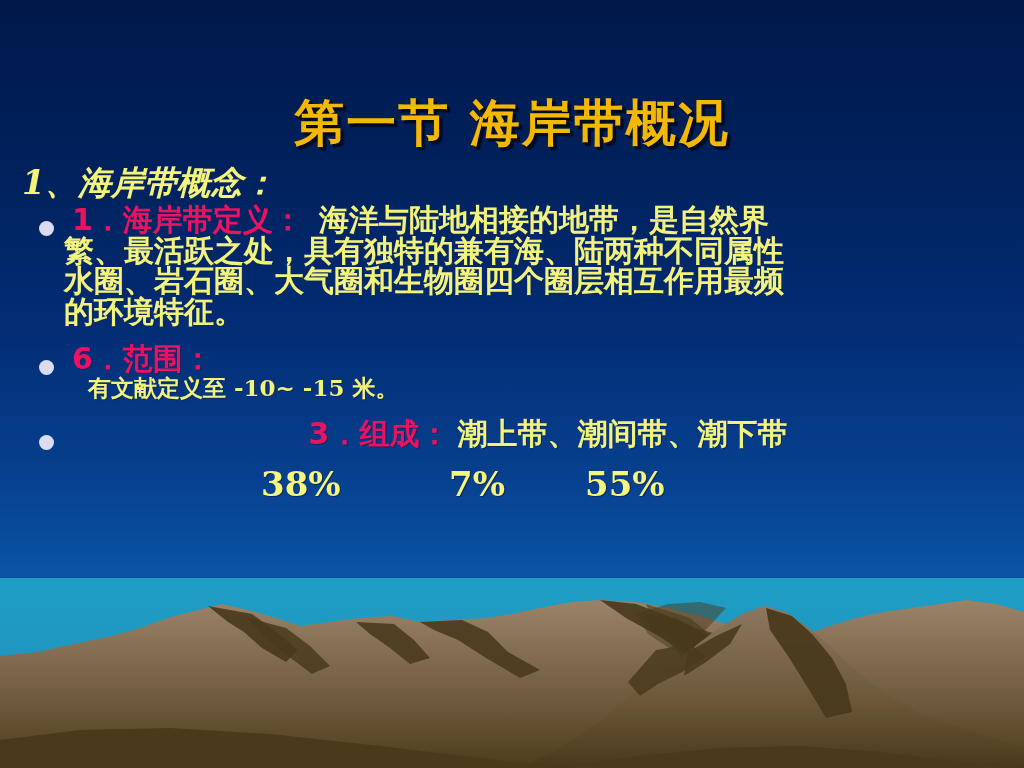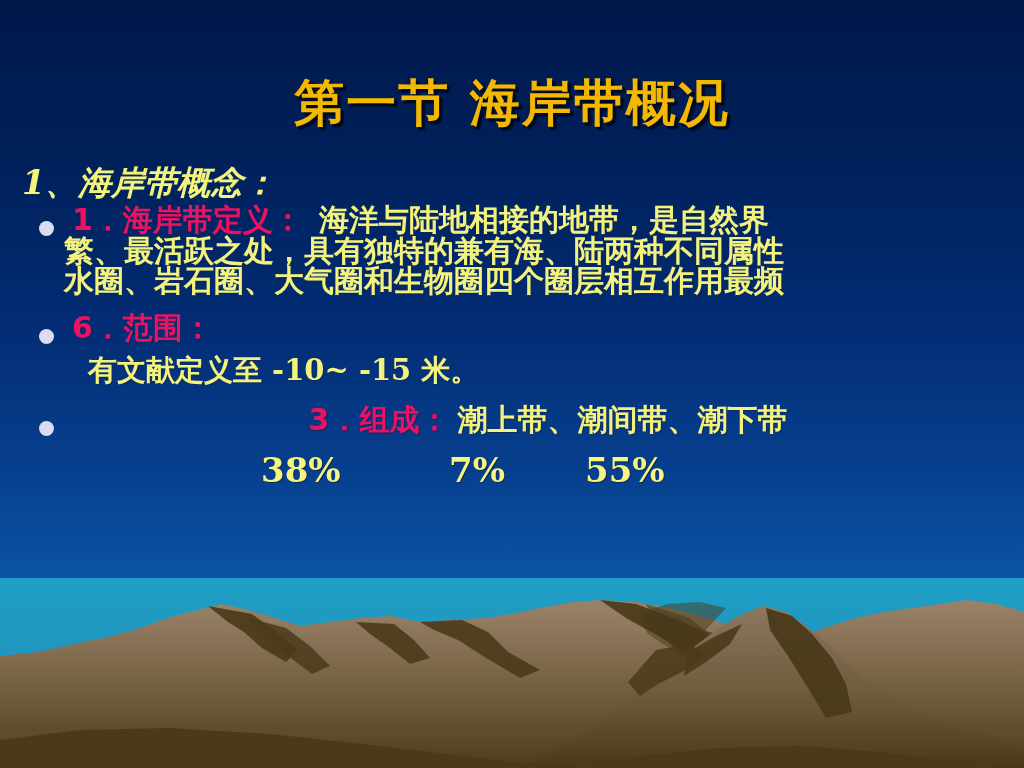--- a/index.html
+++ b/index.html
@@ -27,21 +27,21 @@
   
   #landscape{
     position:absolute; left:0; bottom:0;
     width:1024px; height:190px;
     overflow:hidden;
   }
   #landscape svg{ display:block; width:1024px; height:190px; }
 
   
   #title{
-    position:absolute; left:0; top:70px; width:1024px;
+    position:absolute; left:0; top:90px; width:1024px;
     text-align:center;
     font-family:"DejaVu Sans", sans-serif;
     font-size:50px; font-weight:bold;
     letter-spacing:2px;
     color:#f5b800;
     text-shadow:3px 3px 0 #000a22, 3px 3px 2px #000714;
     white-space:nowrap;
   }
 
   
@@ -93,23 +93,23 @@
   .range-line1{
     margin:6px 0 0 190px;
     font-family:"DejaVu Serif", serif;
     font-size:29px;
     font-weight:bold;
     color:#f2f27c;
     text-shadow:1px 1px 0 #0b2a63;
     line-height:1.12;
   }
   .range-line2{
-    margin:10px 0 0 88px;
-    font-family:"DejaVu Serif", serif;
-    font-size:29px;
+    margin:0 0 0 88px;
+    font-family:"DejaVu Serif", serif;
+    font-size:23px;
     font-weight:bold;
     color:#f2f27c;
     text-shadow:1px 1px 0 #0b2a63;
     line-height:1.12;
   }
 
   .percent-row{
     margin:14px 0 0 0;
     position:relative;
     height:46px;
@@ -206,20 +206,21 @@
   <div id="body">
 
     <div class="heading">1、海岸带概念：</div>
 
     <div class="bullet-row">
       <span class="bullet-dot"></span>
       <div class="btext defblock">
         <span class="label-pink">1．海岸带定义：</span><span class="sp-gap"></span><span>海洋与陆地相接的地带，是自然界</span>
         <span class="cont">繁、最活跃之处，具有独特的兼有海、陆两种不同属性</span>
         <span class="cont">水圈、岩石圈、大气圈和生物圈四个圈层相互作用最频</span>
+        <span class="cont">的环境特征。</span>
       </div>
     </div>
 
     <div class="bullet-row" style="margin-top:16px;">
       <span class="bullet-dot"></span>
       <div class="btext">
         <span class="label-pink">6．范围：</span>
       </div>
     </div>
     <div class="range-line2">有文献定义至 -10~ -15 米。</div>

